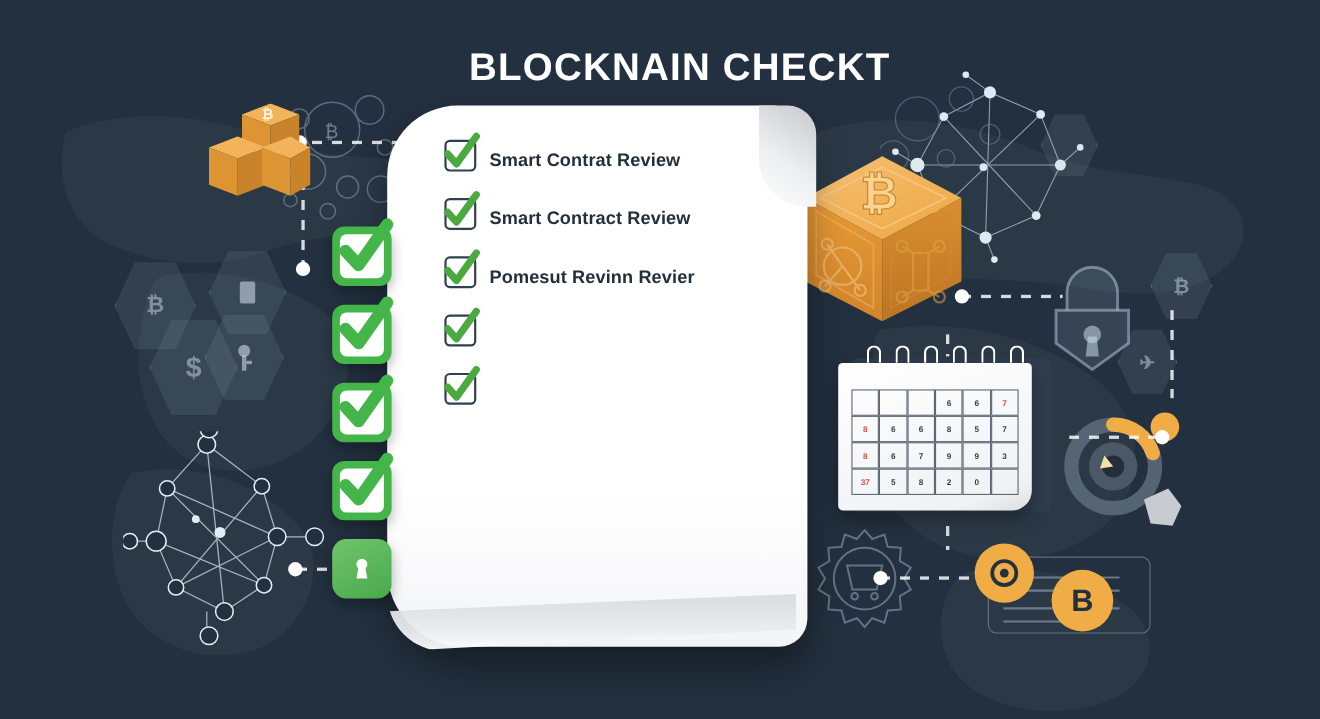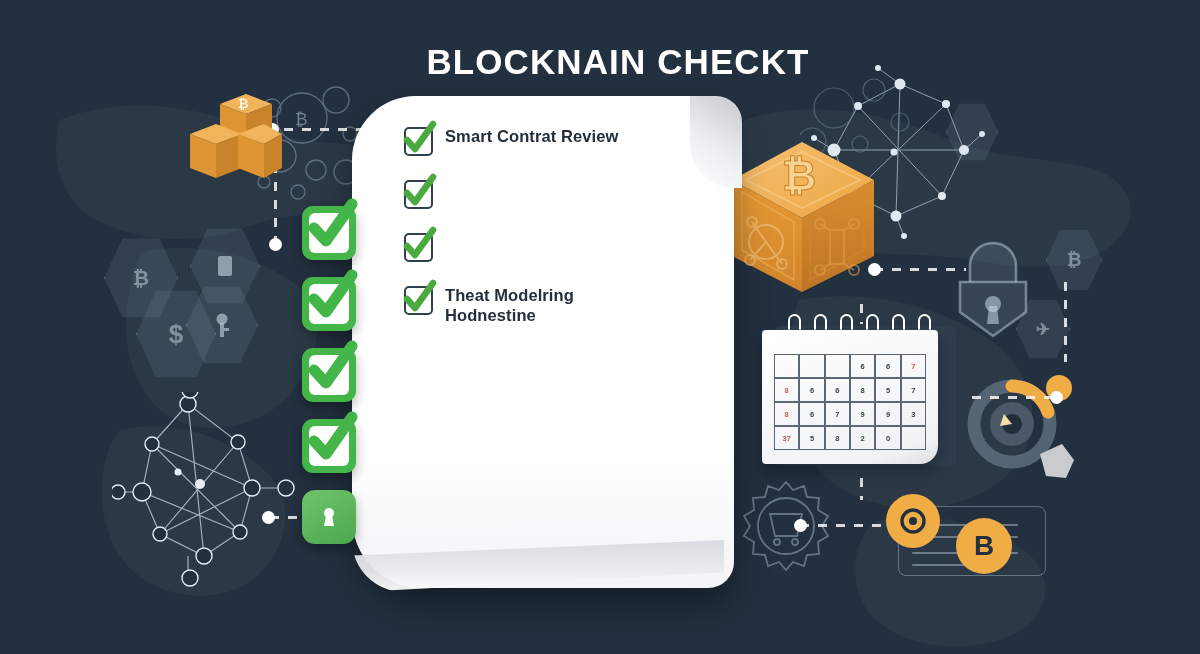--- a/index.html
+++ b/index.html
@@ -90,21 +90,21 @@
   }
 
   
   .checklist {
     position: absolute;
     left: 404px; top: 126px;
     width: 300px;
   }
   .cl-item {
     display: flex;
-    align-items: flex-start;
+    align-items: flex-end;
     gap: 12px;
     margin-bottom: 23px;
   }
   .cl-box {
     position: relative;
     flex: 0 0 auto;
     width: 29px; height: 29px;
     border: 2.4px solid #31404f;
     border-radius: 5px;
     margin-top: 1px;
@@ -456,35 +456,43 @@
           </svg>
       </span>
       <span class="cl-text">Smart Contrat Review</span>
     </div>
     <div class="cl-item">
       <span class="cl-box">
         <svg width="38" height="40" viewBox="0 0 38 40">
             <path d="M6 20 L14 29 L32 4" stroke="#4aa93f" stroke-width="6.5" fill="none" stroke-linecap="round" stroke-linejoin="round"></path>
           </svg>
       </span>
+      <span class="cl-text">Smart Contract Review</span>
     </div>
     <div class="cl-item">
       <span class="cl-box">
         <svg width="38" height="40" viewBox="0 0 38 40">
             <path d="M6 20 L14 29 L32 4" stroke="#4aa93f" stroke-width="6.5" fill="none" stroke-linecap="round" stroke-linejoin="round"></path>
           </svg>
       </span>
+      <span class="cl-text">Pomesut Revinn Revier</span>
     </div>
     <div class="cl-item">
       <span class="cl-box">
         <svg width="38" height="40" viewBox="0 0 38 40">
             <path d="M6 20 L14 29 L32 4" stroke="#4aa93f" stroke-width="6.5" fill="none" stroke-linecap="round" stroke-linejoin="round"></path>
           </svg>
       </span>
-      <span class="cl-text">Theat Modelring Hodnestine</span>
+    </div>
+    <div class="cl-item">
+      <span class="cl-box">
+        <svg width="38" height="40" viewBox="0 0 38 40">
+            <path d="M6 20 L14 29 L32 4" stroke="#4aa93f" stroke-width="6.5" fill="none" stroke-linecap="round" stroke-linejoin="round"></path>
+          </svg>
+      </span>
     </div>
   </div>
 
   <div class="gbadge" style="left:302px;top:206px;">
     <span class="inner"></span>
     <svg width="56" height="58" viewBox="0 0 56 58">
         <path d="M10 30 L22 43 L48 6" stroke="#43b549" stroke-width="11" fill="none" stroke-linecap="round" stroke-linejoin="round"></path>
       </svg>
   </div>
   <div class="gbadge" style="left:302px;top:277px;">

